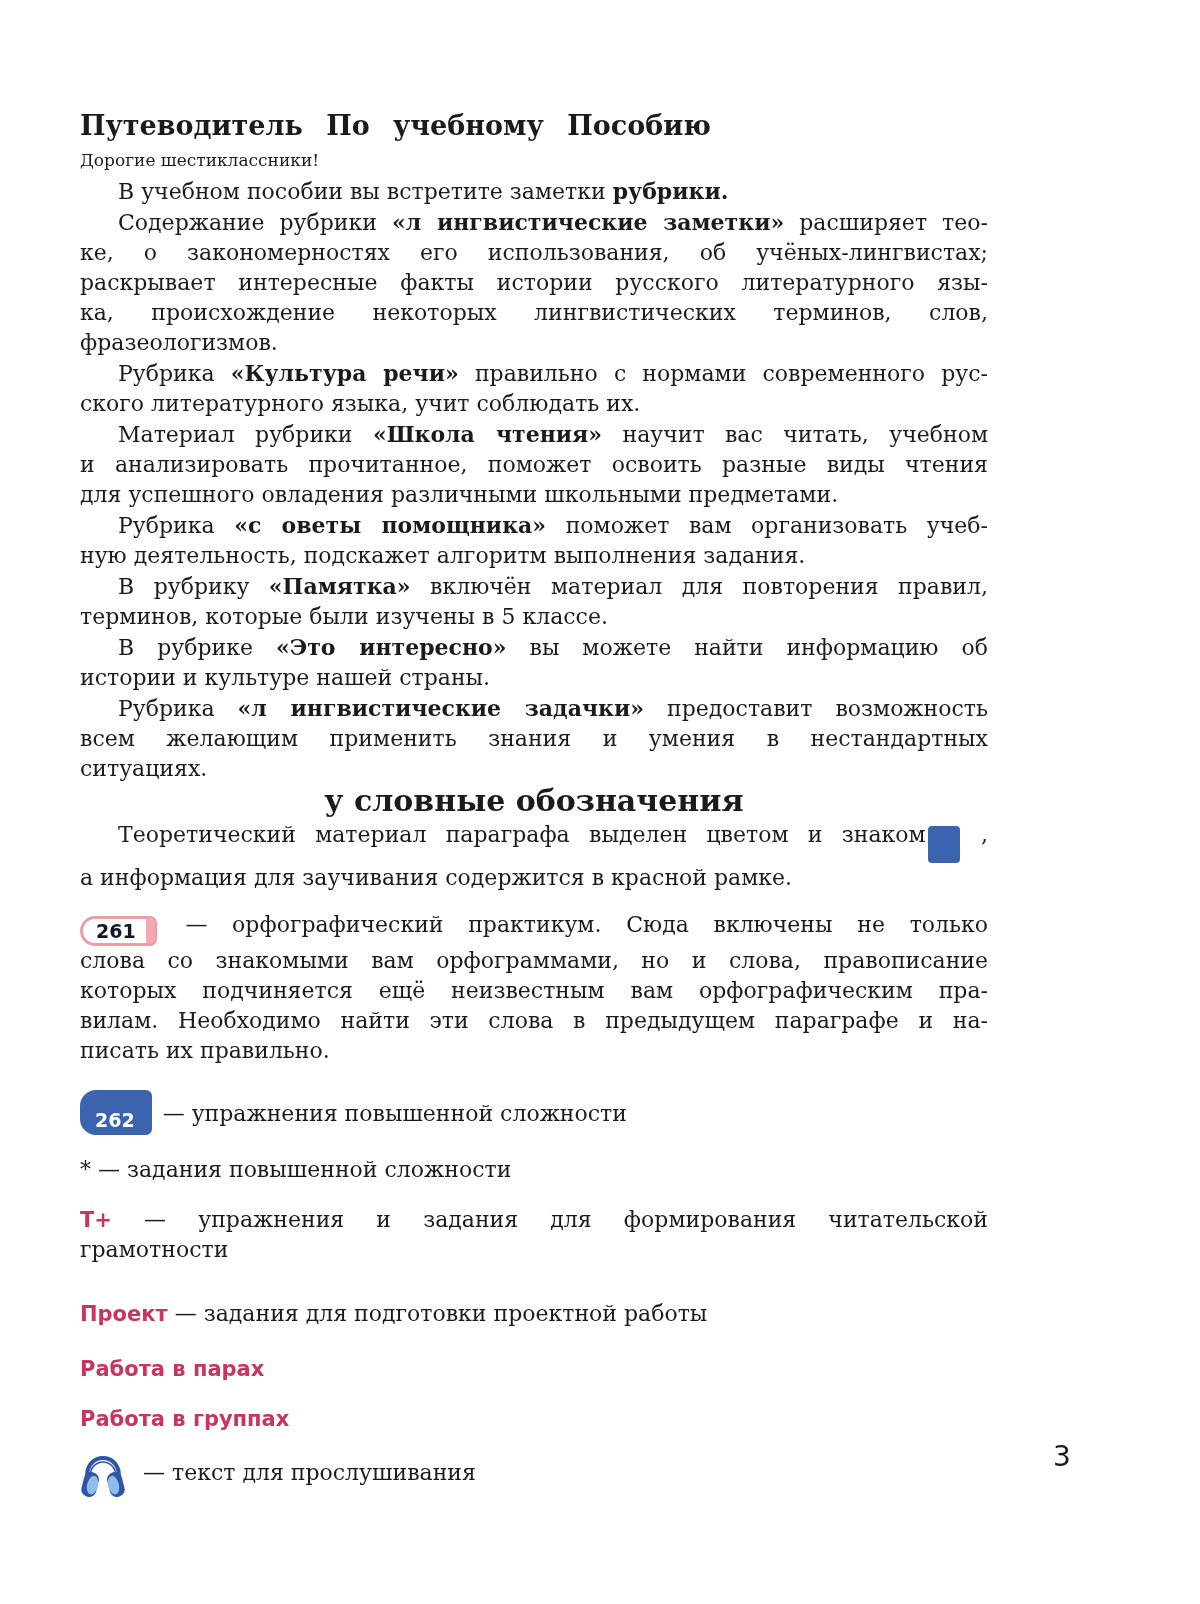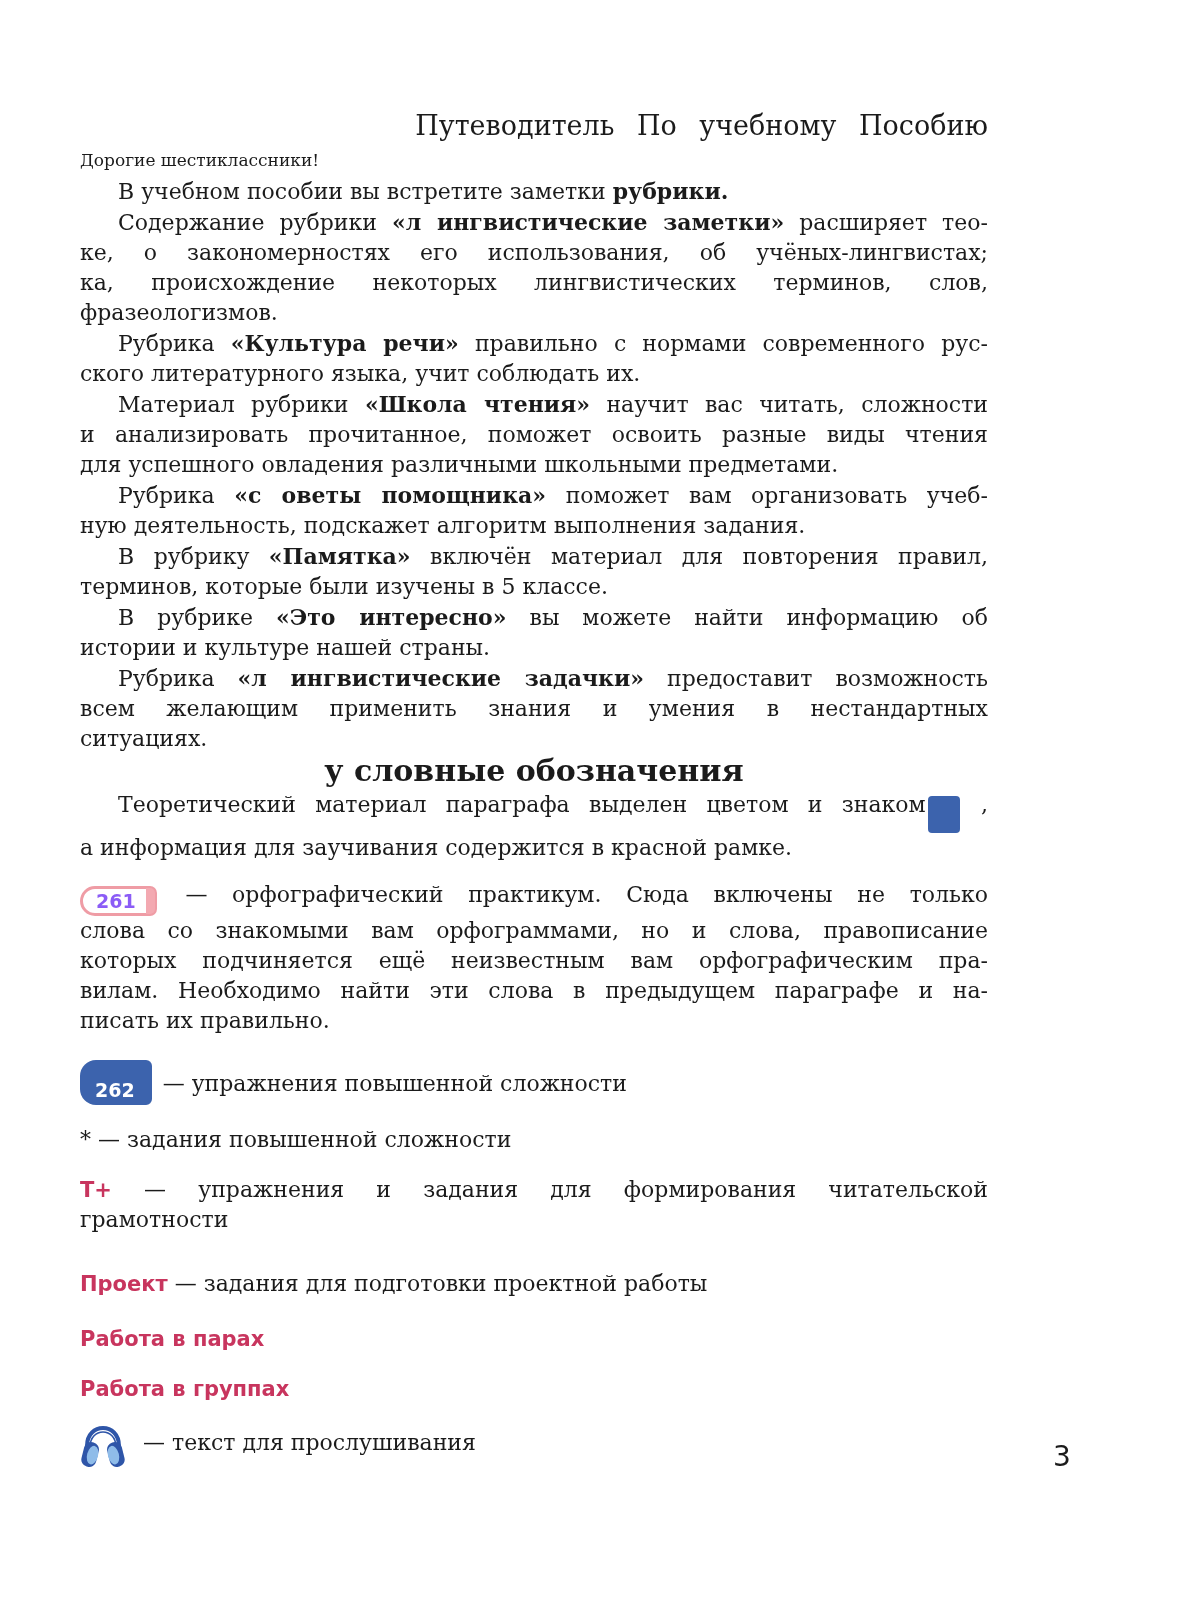--- a/index.html
+++ b/index.html
@@ -17,22 +17,22 @@
     color: #1b1b1b;
   }
   .content {
     position: absolute;
     left: 80px;
     top: 0;
     width: 908px;
     padding-top: 110px;
   }
   .doc-title {
-    text-align: right;
-    font-weight: normal;
+    text-align: left;
+    font-weight: bold;
     font-size: 27px;
     line-height: 32px;
     word-spacing: 14px;
     margin-bottom: 2px;
   }
   .doc-subtitle {
     text-align: left;
     font-size: 17px;
     line-height: 32px;
   }
@@ -75,21 +75,21 @@
     display: inline-block;
     position: relative;
     font-family: "DejaVu Sans", "Liberation Sans", sans-serif;
     font-weight: bold;
     font-size: 19px;
     line-height: 24px;
     vertical-align: -6px;
     margin-right: 4px;
   }
   .badge-pink {
-    color: #8b5cf6;
+    color: #0f172a;
     background: #ffffff;
     border: 3px solid #ef9ca5;
     border-radius: 15px 7px 7px 15px;
     padding: 0 18px 0 13px;
   }
   .badge-pink::after {
     content: "";
     position: absolute;
     top: -1px;
     bottom: -1px;
@@ -135,29 +135,30 @@
   <div class="content" data-name="page-content">
     <div class="doc-title" data-name="page-title">Путеводитель По учебному Пособию</div>
     <div class="doc-subtitle" data-name="page-subtitle">Дорогие шестиклассники!</div>
     <div id="paragraphs" data-name="paragraph-list">
         <div class="para indent" data-name="intro-paragraph">
           <div class="line" data-name="text-line"><span class="" data-name="text-run">В учебном пособии вы встретите заметки </span><span class="b" data-name="bold-run">рубрики.</span></div>
         </div>
         <div class="para indent" data-name="rubric-linguistic-notes">
           <div class="line jl" data-name="text-line"><span class="" data-name="text-run">Содержание рубрики </span><span class="b" data-name="bold-run">«л ингвистические заметки»</span><span class="" data-name="text-run"> расширяет тео-</span></div>
           <div class="line jl" data-name="text-line"><span class="" data-name="text-run">ке, о закономерностях его использования, об учёных-лингвистах;</span></div>
+          <div class="line jl" data-name="text-line"><span class="" data-name="text-run">раскрывает интересные факты истории русского литературного язы-</span></div>
           <div class="line jl" data-name="text-line"><span class="" data-name="text-run">ка, происхождение некоторых лингвистических терминов, слов,</span></div>
           <div class="line" data-name="text-line"><span class="" data-name="text-run">фразеологизмов.</span></div>
         </div>
         <div class="para indent" data-name="rubric-culture-of-speech">
           <div class="line jl" data-name="text-line"><span class="" data-name="text-run">Рубрика </span><span class="b" data-name="bold-run">«Культура речи»</span><span class="" data-name="text-run"> правильно с нормами современного рус-</span></div>
           <div class="line" data-name="text-line"><span class="" data-name="text-run">ского литературного языка, учит соблюдать их.</span></div>
         </div>
         <div class="para indent" data-name="rubric-school-of-reading">
-          <div class="line jl" data-name="text-line"><span class="" data-name="text-run">Материал рубрики </span><span class="b" data-name="bold-run">«Школа чтения»</span><span class="" data-name="text-run"> научит вас читать, сложности</span></div>
+          <div class="line jl" data-name="text-line"><span class="" data-name="text-run">Материал рубрики </span><span class="b" data-name="bold-run">«Школа чтения»</span><span class="" data-name="text-run"> научит вас читать, учебном</span></div>
           <div class="line jl" data-name="text-line"><span class="" data-name="text-run">и анализировать прочитанное, поможет освоить разные виды чтения</span></div>
           <div class="line" data-name="text-line"><span class="" data-name="text-run">для успешного овладения различными школьными предметами.</span></div>
         </div>
         <div class="para indent" data-name="rubric-helper-tips">
           <div class="line jl" data-name="text-line"><span class="" data-name="text-run">Рубрика </span><span class="b" data-name="bold-run">«с оветы помощника»</span><span class="" data-name="text-run"> поможет вам организовать учеб-</span></div>
           <div class="line" data-name="text-line"><span class="" data-name="text-run">ную деятельность, подскажет алгоритм выполнения задания.</span></div>
         </div>
         <div class="para indent" data-name="rubric-pamyatka">
           <div class="line jl" data-name="text-line"><span class="" data-name="text-run">В рубрику </span><span class="b" data-name="bold-run">«Памятка»</span><span class="" data-name="text-run"> включён материал для повторения правил,</span></div>
           <div class="line" data-name="text-line"><span class="" data-name="text-run">терминов, которые были изучены в 5 классе.</span></div>

